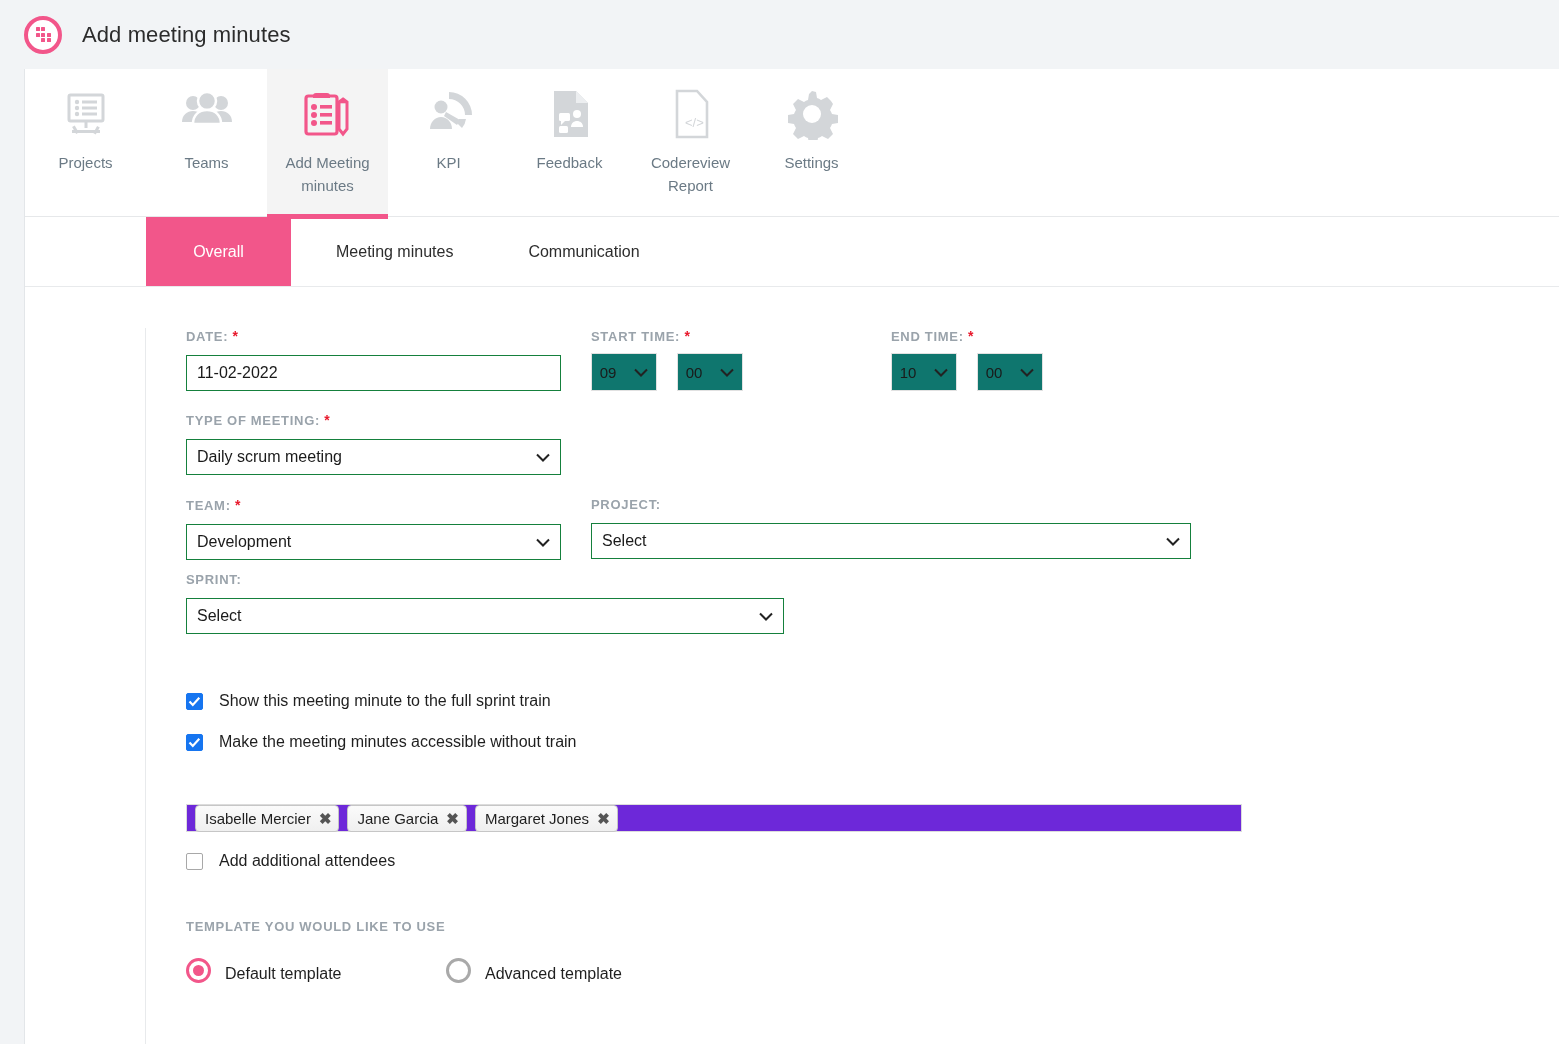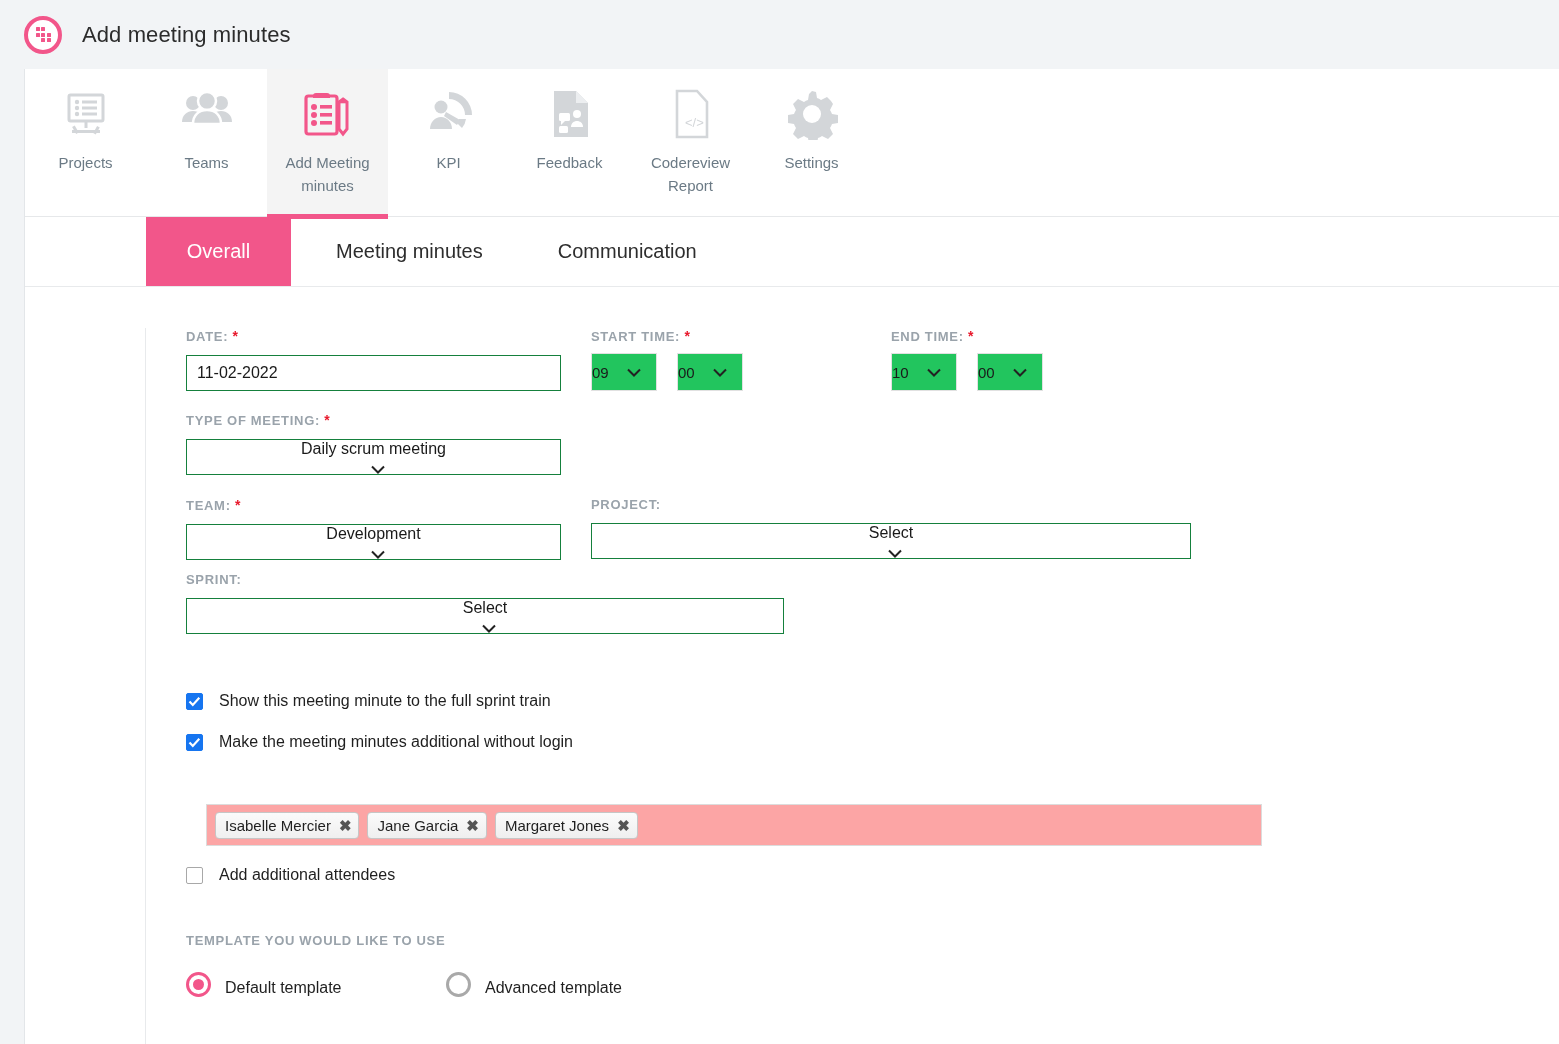--- a/index.html
+++ b/index.html
@@ -127,21 +127,21 @@
     height: 69px;
     border-bottom: 1px solid #e8eaec;
     display: flex;
     align-items: stretch;
     padding-left: 121px;
   }
   .subtab {
     display: flex;
     align-items: center;
     justify-content: center;
-    font-size: 20px;
+    font-size: 16px;
     color: #2d2d2d;
     cursor: pointer;
     box-sizing: border-box;
   }
   .subtab.active {
     background: #f2568a;
     color: #ffffff;
     width: 145px;
   }
   .subtab.plain {
@@ -188,42 +188,42 @@
     color: #1a1a1a;
     font-family: "Liberation Sans", sans-serif;
     box-sizing: border-box;
     padding: 0 10px;
   }
   .ctrl-select {
     position: relative;
     display: flex;
     align-items: center;
     cursor: pointer;
-    flex-direction: column;
   }
   .ctrl-select .val {
     flex: 1;
     white-space: nowrap;
     overflow: hidden;
   }
   .chev {
     width: 14px;
     height: 9px;
     margin-left: 8px;
     flex: none;
   }
   .ctrl-text { line-height: 34px; padding-top: 0; }
 
   .mini-select {
     width: 66px;
     height: 38px;
     border: 1px solid #e1e1e1;
-    background: #22c55e;
-    display: flex;
-    align-items: center;
+    background: #0f766e;
+    display: flex;
+    align-items: center;
+    justify-content: center;
     font-size: 15px;
     color: #1a1a1a;
     box-sizing: border-box;
     cursor: pointer;
     gap: 10px;
   }
 
   
   .cbrow {
     display: flex;
@@ -242,29 +242,28 @@
   .cbox.on svg { display: block; }
   .cbtext {
     margin-left: 16px;
     font-size: 16px;
     color: #1f1f1f;
   }
 
   
   .attbox {
     border: 1px solid #dcdcdc;
-    background: #fca5a5;
-    height: 42px;
+    background: #6d28d9;
+    height: 28px;
     width: 1056px;
     box-sizing: border-box;
     display: flex;
     align-items: center;
     padding: 0 8px;
     gap: 8px;
-    margin-left: 20px;
   }
   .tag {
     height: 27px;
     border: 1px solid #c6c6c6;
     border-radius: 4px;
     background: linear-gradient(to bottom, #fbfbfb 0%, #efefef 100%);
     display: flex;
     align-items: center;
     padding: 0 7px 0 9px;
     font-size: 15px;
@@ -543,21 +542,21 @@
                 </svg>
             </span>
             <span class="cbtext">Show this meeting minute to the full sprint train</span>
           </div>
           <div class="cbrow" style="margin-top:23px;">
             <span class="cbox on">
               <svg width="13" height="11" viewBox="0 0 13 11">
                   <path d="M1.5 5.5l3.3 3.4L11.3 1.8" fill="none" stroke="#fff" stroke-width="2.2"></path>
                 </svg>
             </span>
-            <span class="cbtext">Make the meeting minutes additional without login</span>
+            <span class="cbtext">Make the meeting minutes accessible without train</span>
           </div>
         </div>
 
         <div style="margin-top:53px;">
           <div class="attbox" style="margin-top:11px;">
             <span class="tag">
               <span>Isabelle Mercier</span>
               <span class="x">✖</span>
             </span>
             <span class="tag">

